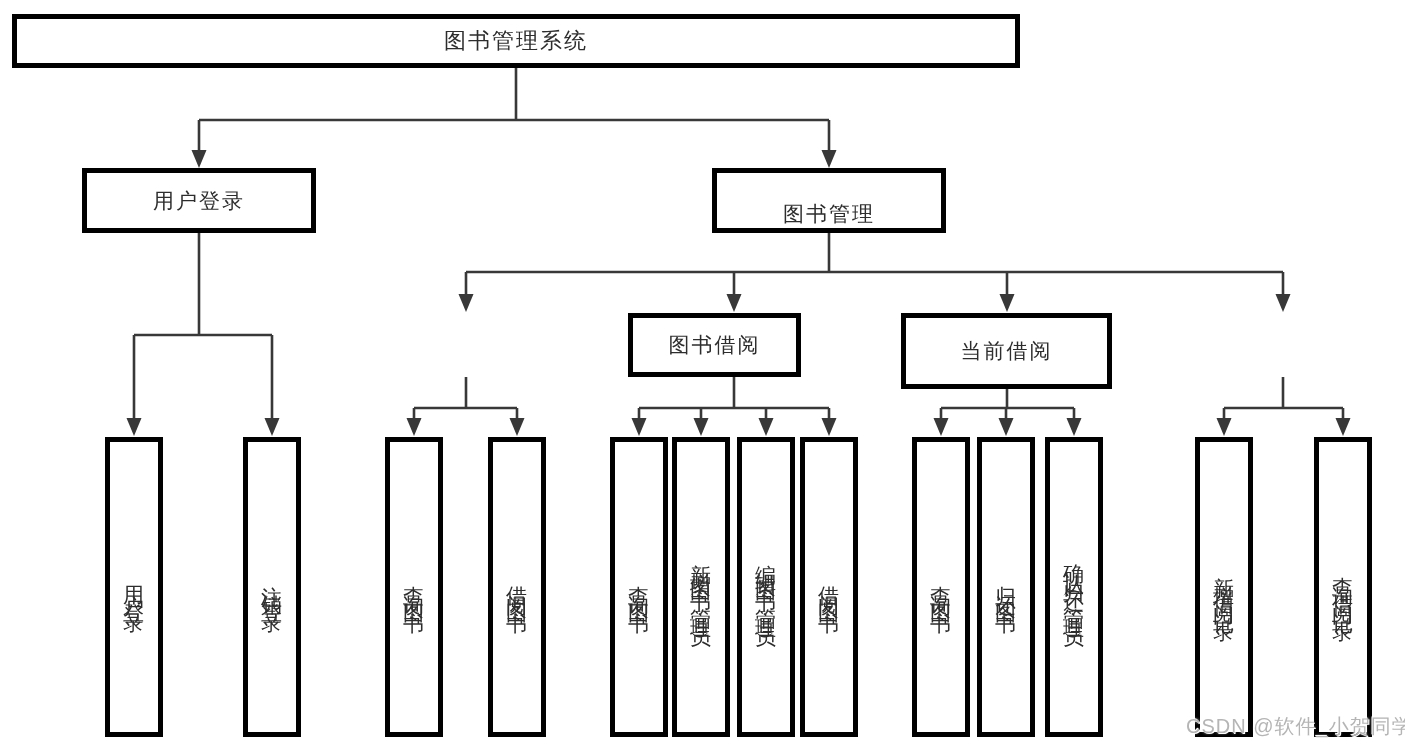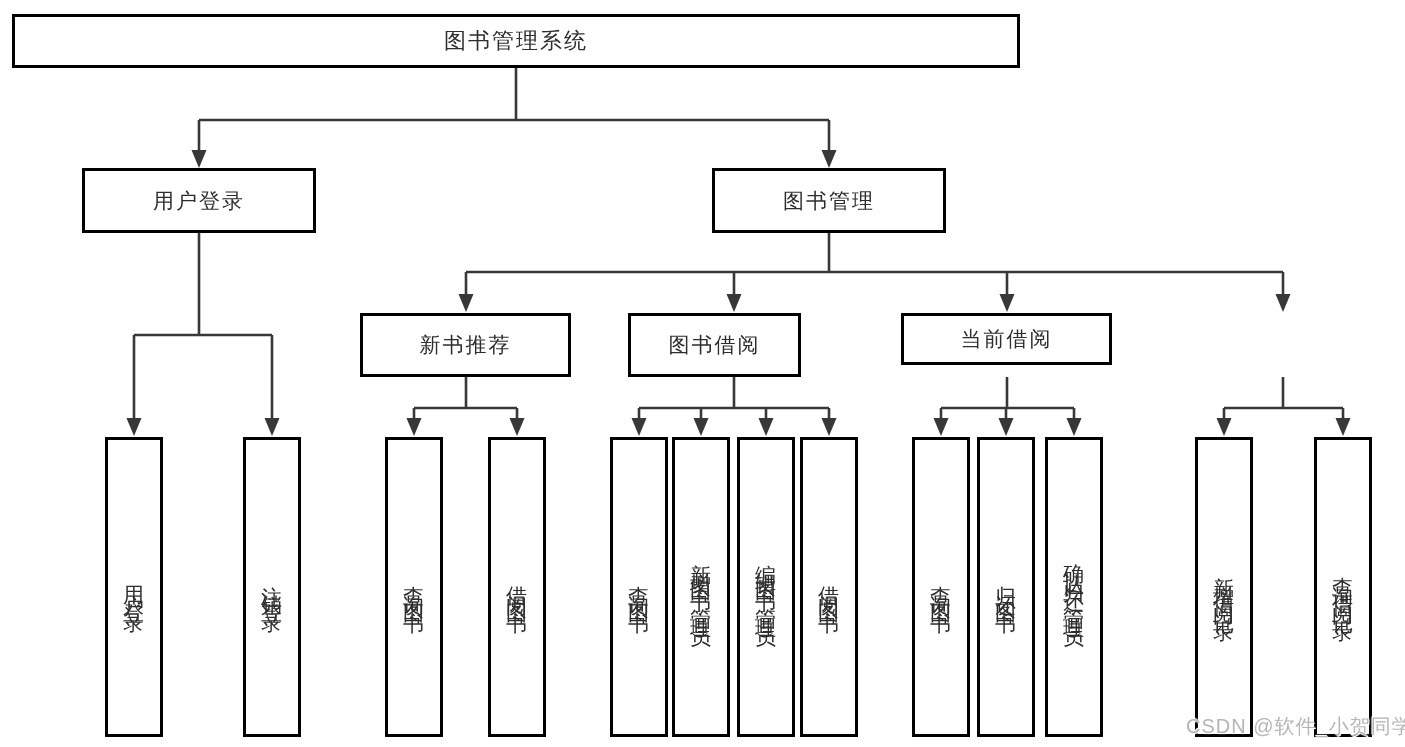--- a/index.html
+++ b/index.html
@@ -13,21 +13,21 @@
   }
   #connectors {
     position: absolute;
     left: 0; top: 0;
     width: 1405px; height: 747px;
     z-index: 1;
   }
   .node {
     position: absolute;
     background: #ffffff;
-    border: 3px solid #000000;
+    border: 5px solid #000000;
     box-sizing: border-box;
     display: flex;
     align-items: center;
     justify-content: center;
     z-index: 2;
   }
   .node span {
     color: #2d2d2d;
     font-size: 21px;
     font-weight: 500;
@@ -93,31 +93,28 @@
     </g>
   </svg>
 
   <div class="node root-node" style="left:12px; top:14px; width:1008px; height:54px;">
     <span>图书管理系统</span>
   </div>
 
   <div class="node" style="left:82px; top:168px; width:234px; height:65px;">
     <span>用户登录</span>
   </div>
-  <div class="node" style="left:712px; top:168px; width:234px; height:65px;">
+  <div class="node" style="left:712px; top:168px; width:234px; height:65px;align-items:flex-end;">
     <span>图书管理</span>
   </div>
 
-  <div class="node" style="left:360px; top:313px; width:211px; height:64px;">
-    <span>新书推荐</span>
-  </div>
   <div class="node" style="left:628px; top:313px; width:173px; height:64px;">
     <span>图书借阅</span>
   </div>
-  <div class="node" style="left:901px; top:313px; width:211px; height:52px;">
+  <div class="node" style="left:901px; top:313px; width:211px; height:76px;">
     <span>当前借阅</span>
   </div>
 
   <div class="node vnode" style="left:105px; top:437px; width:58px; height:300px;">
     <span>用户登录</span>
   </div>
   <div class="node vnode" style="left:243px; top:437px; width:58px; height:300px;">
     <span>注销登录</span>
   </div>
 

